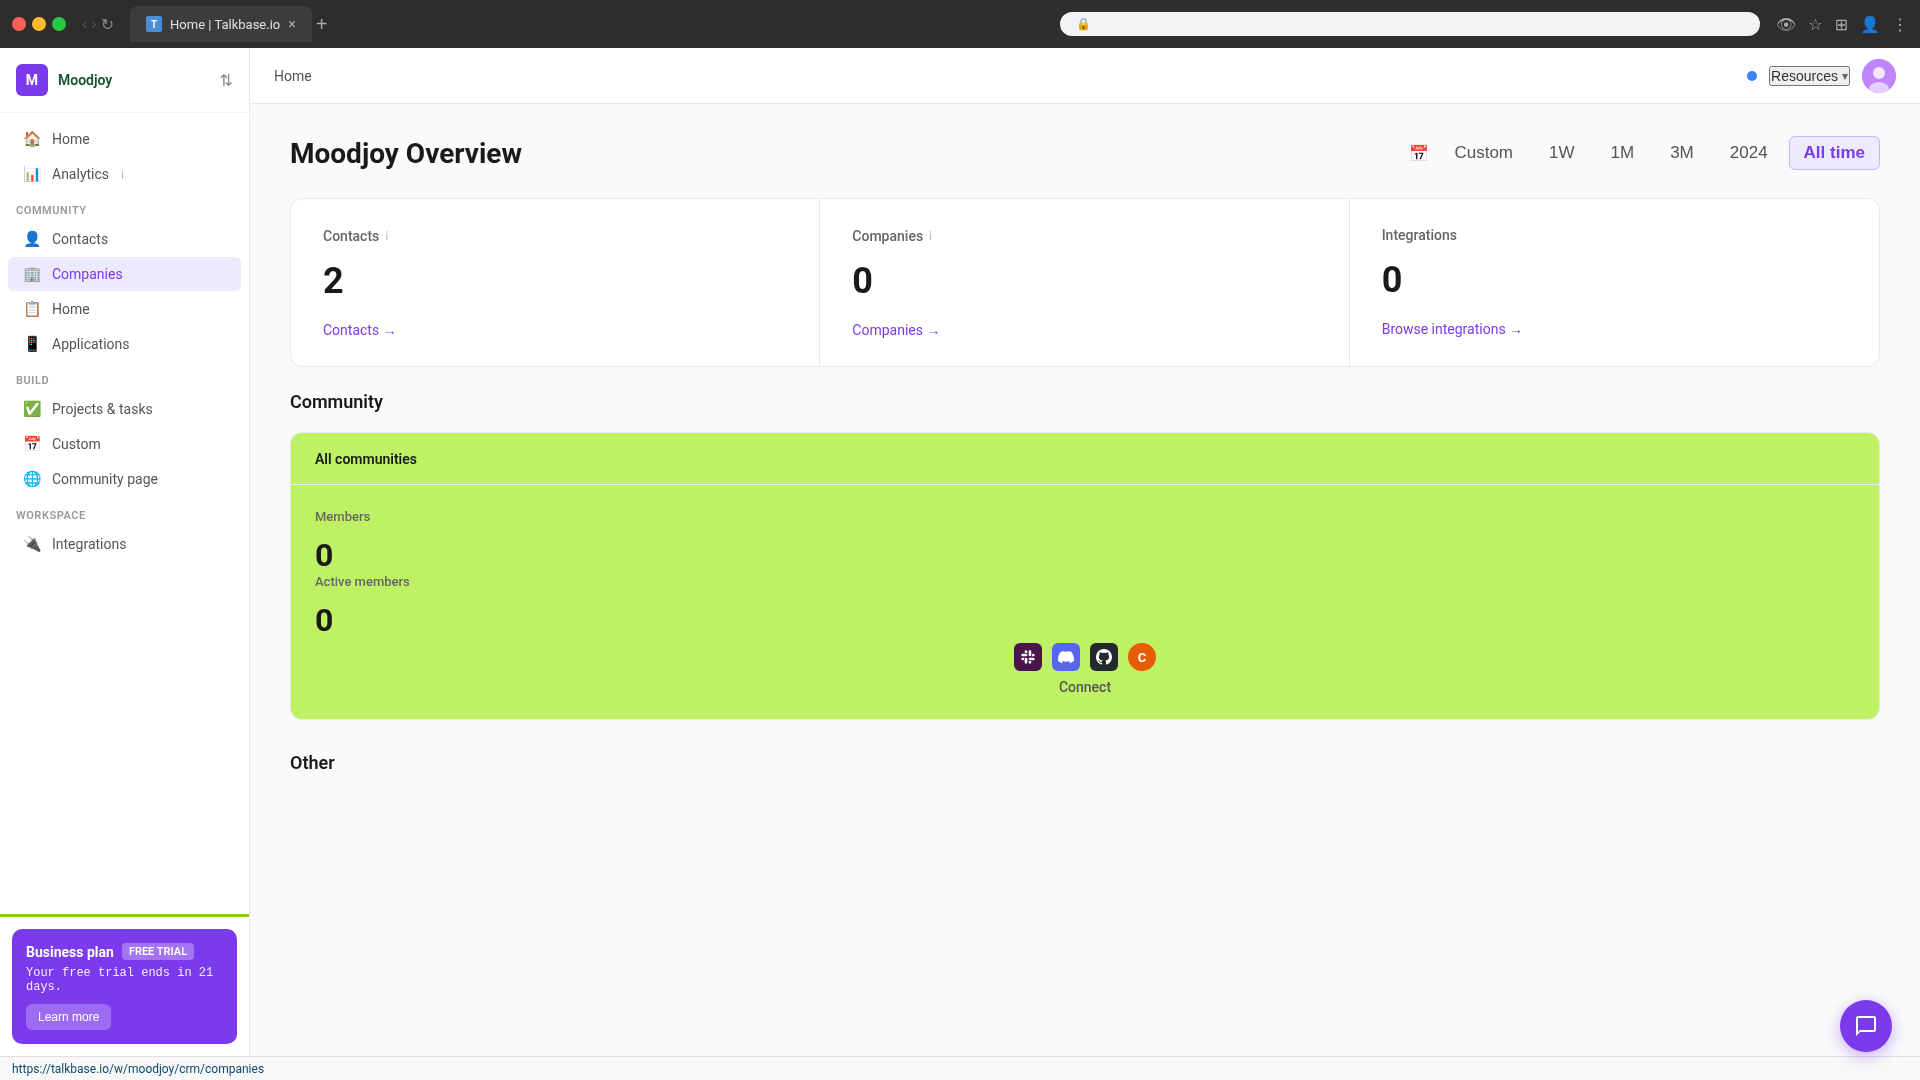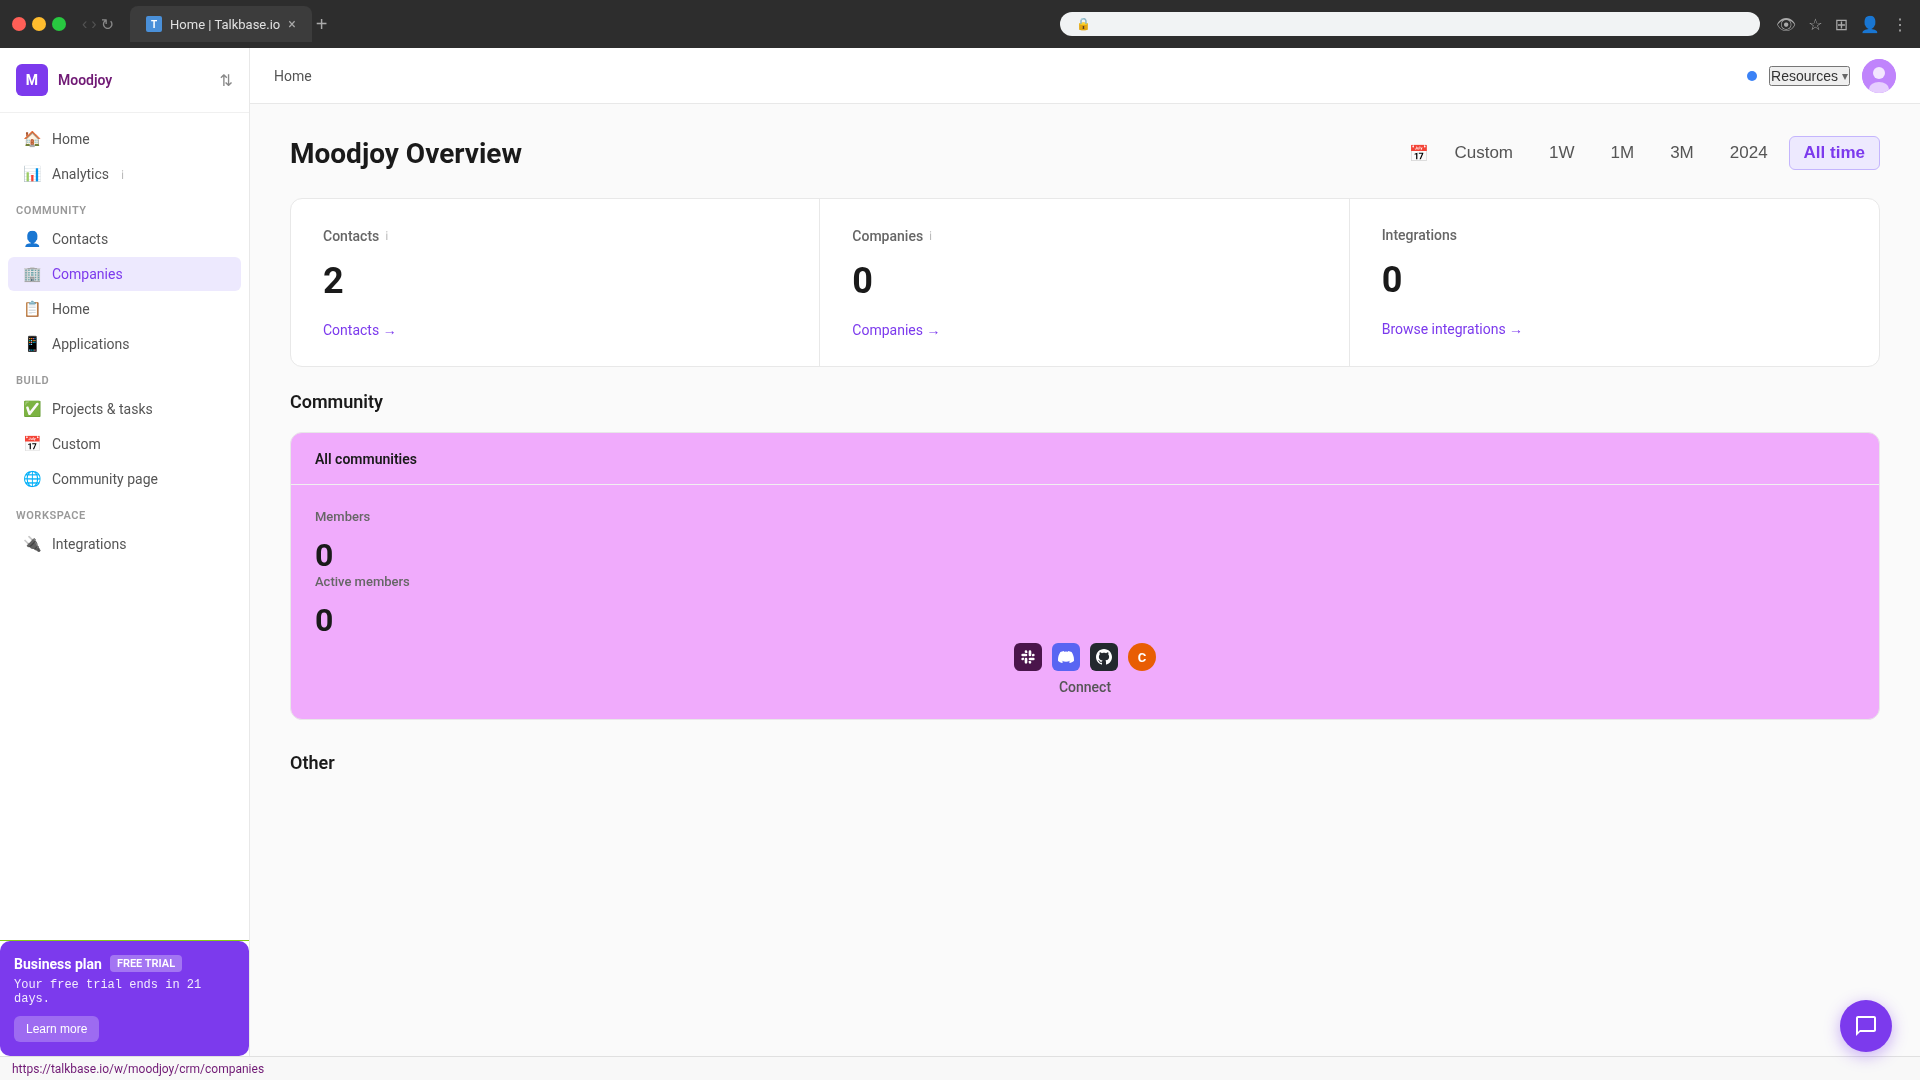--- a/index.html
+++ b/index.html
@@ -26,29 +26,29 @@
     .browser-actions { display: flex; gap: 12px; align-items: center; margin-left: 8px; }
     .browser-action-btn { color: #aaa; font-size: 16px; cursor: pointer; background: none; border: none; }
 
     
     .app { display: flex; flex: 1; overflow: hidden; }
 
     
     .sidebar { width: 250px; background: #fff; border-right: 1px solid #e8e8e8; display: flex; flex-direction: column; overflow-y: auto; }
     .sidebar-header { padding: 16px; display: flex; align-items: center; gap: 10px; border-bottom: 1px solid #f0f0f0; }
     .workspace-avatar { width: 32px; height: 32px; background: #7c3aed; border-radius: 6px; display: flex; align-items: center; justify-content: center; color: white; font-weight: bold; font-size: 14px; }
-    .workspace-name { font-weight: 600; color: #701a75; font-size: 14px; flex: 1; }
+    .workspace-name { font-weight: 600; color: #14532d; font-size: 14px; flex: 1; }
     .workspace-chevron { color: #888; font-size: 16px; cursor: pointer; }
     .sidebar-nav { padding: 8px 0; flex: 1; }
     .nav-item { display: flex; align-items: center; gap: 10px; padding: 8px 16px; cursor: pointer; border-radius: 6px; margin: 1px 8px; color: #555; font-size: 14px; }
     .nav-item.active { background: #ede9fe; color: #7c3aed; }
     .nav-item .nav-icon { width: 18px; height: 18px; display: flex; align-items: center; justify-content: center; font-size: 15px; color: inherit; }
     .nav-section-label { padding: 12px 16px 4px; font-size: 11px; font-weight: 600; color: #999; letter-spacing: 0.05em; text-transform: uppercase; }
     .nav-item-info { color: #bbb; font-size: 12px; margin-left: 2px; }
-    .sidebar-bottom { border-top: 1px solid #84cc16; }
+    .sidebar-bottom { padding: 12px; border-top: 3px solid #84cc16; }
     .business-plan-card { background: #7c3aed; border-radius: 10px; padding: 14px; color: white; }
     .plan-header { display: flex; align-items: center; gap: 8px; margin-bottom: 6px; }
     .plan-title { font-weight: 700; font-size: 14px; }
     .free-trial-badge { background: rgba(255,255,255,0.3); border-radius: 4px; padding: 2px 7px; font-size: 11px; font-weight: 600; }
     .plan-desc { font-size: 12px; opacity: 0.9; margin-bottom: 10px; font-family: Liberation Mono, monospace; }
     .learn-more-btn { background: rgba(255,255,255,0.25); border: none; color: white; border-radius: 6px; padding: 6px 12px; font-size: 12px; cursor: pointer; font-weight: 500; }
 
     
     .topbar { background: #fff; border-bottom: 1px solid #e8e8e8; padding: 0 24px; height: 56px; display: flex; align-items: center; gap: 12px; }
     .breadcrumb { font-size: 14px; color: #555; }
@@ -71,40 +71,40 @@
     .stats-grid { display: grid; grid-template-columns: 1fr 1fr 1fr; gap: 0; background: white; border-radius: 12px; border: 1px solid #e8e8e8; margin-bottom: 24px; overflow: hidden; }
     .stat-card { padding: 28px 32px; border-right: 1px solid #e8e8e8; }
     .stat-card:last-child { border-right: none; }
     .stat-label { font-size: 14px; color: #666; font-weight: 500; display: flex; align-items: center; gap: 6px; margin-bottom: 16px; }
     .stat-info { color: #bbb; font-size: 12px; }
     .stat-value { font-size: 36px; font-weight: 700; color: #1a1a1a; margin-bottom: 20px; }
     .stat-link { color: #7c3aed; font-size: 14px; text-decoration: none; cursor: pointer; display: flex; align-items: center; gap: 4px; }
 
     
     .section-title { font-size: 18px; font-weight: 600; color: #1a1a1a; margin-bottom: 20px; }
-    .community-card { background: #f0abfc; border-radius: 12px; border: 1px solid #e8e8e8; overflow: hidden; margin-bottom: 24px; }
+    .community-card { background: #bef264; border-radius: 12px; border: 1px solid #e8e8e8; overflow: hidden; margin-bottom: 24px; }
     .community-header { padding: 16px 24px; border-bottom: 1px solid #f0f0f0; }
     .community-name { font-size: 14px; font-weight: 600; color: #1a1a1a; }
     .community-stats { display: grid; grid-template-columns: 1fr; padding: 24px; gap: 0; }
     .community-stat { }
     .community-stat-label { font-size: 13px; color: #666; margin-bottom: 12px; font-weight: 500; }
     .community-stat-value { font-size: 32px; font-weight: 700; color: #1a1a1a; }
     .connect-section { display: flex; flex-direction: column; align-items: center; gap: 8px; padding-top: 4px; }
     .connect-icons { display: flex; gap: 10px; align-items: center; }
     .connect-icon { width: 28px; height: 28px; border-radius: 6px; display: flex; align-items: center; justify-content: center; font-size: 16px; }
     .connect-label { font-size: 14px; color: #555; font-weight: 500; }
 
     .other-section { font-size: 18px; font-weight: 600; color: #1a1a1a; padding-top: 8px; }
 
     
     .chat-fab { position: fixed; bottom: 28px; right: 28px; width: 52px; height: 52px; background: #7c3aed; border-radius: 50%; display: flex; align-items: center; justify-content: center; cursor: pointer; box-shadow: 0 4px 16px rgba(124,58,237,0.4); color: white; font-size: 22px; }
 
     
     .status-bar { background: #f8f8f8; border-top: 1px solid #e0e0e0; height: 24px; display: flex; align-items: center; padding: 0 12px; }
-    .status-url { font-size: 12px; color: #701a75; }
+    .status-url { font-size: 12px; color: #0c4a6e; }
   </style>
 </head>
 <body>
 
 <div class="browser-chrome">
   <div class="browser-controls">
     <button class="browser-btn close"></button>
     <button class="browser-btn minimize"></button>
     <button class="browser-btn maximize"></button>
   </div>

